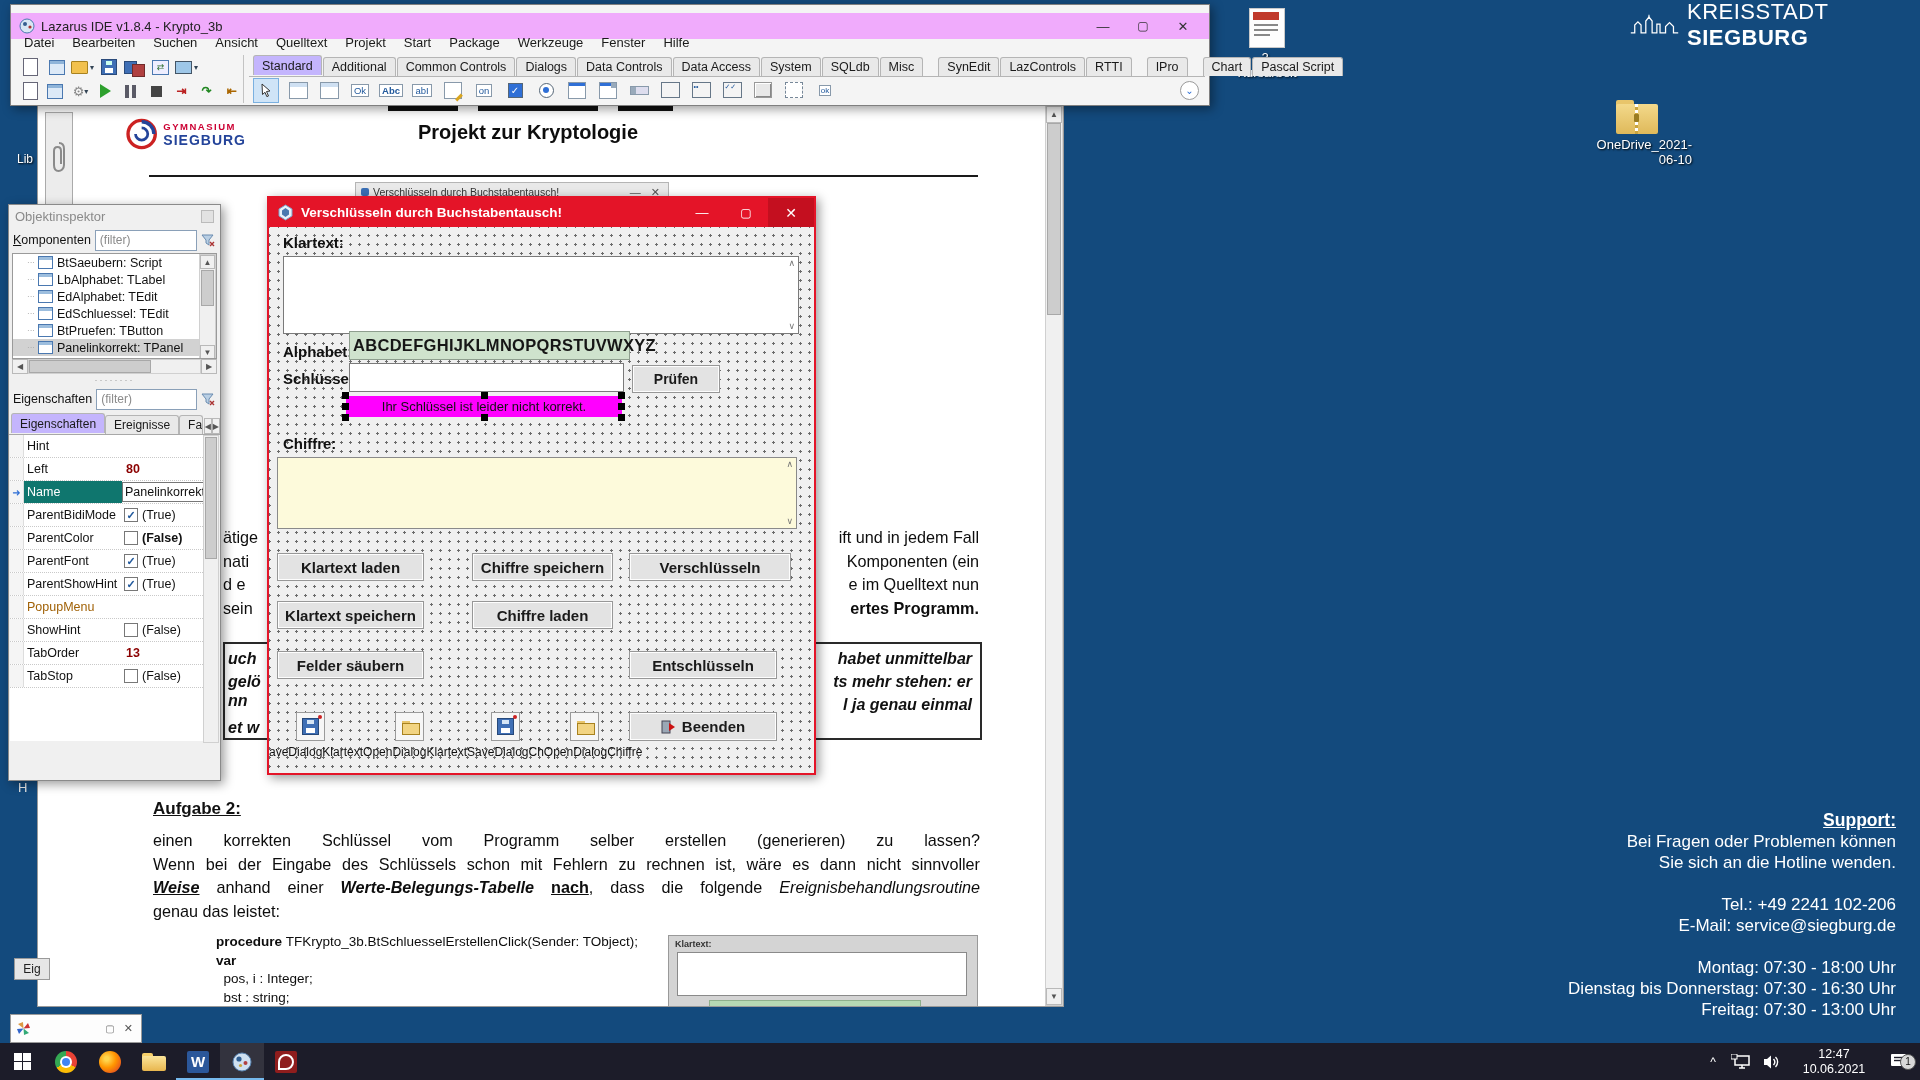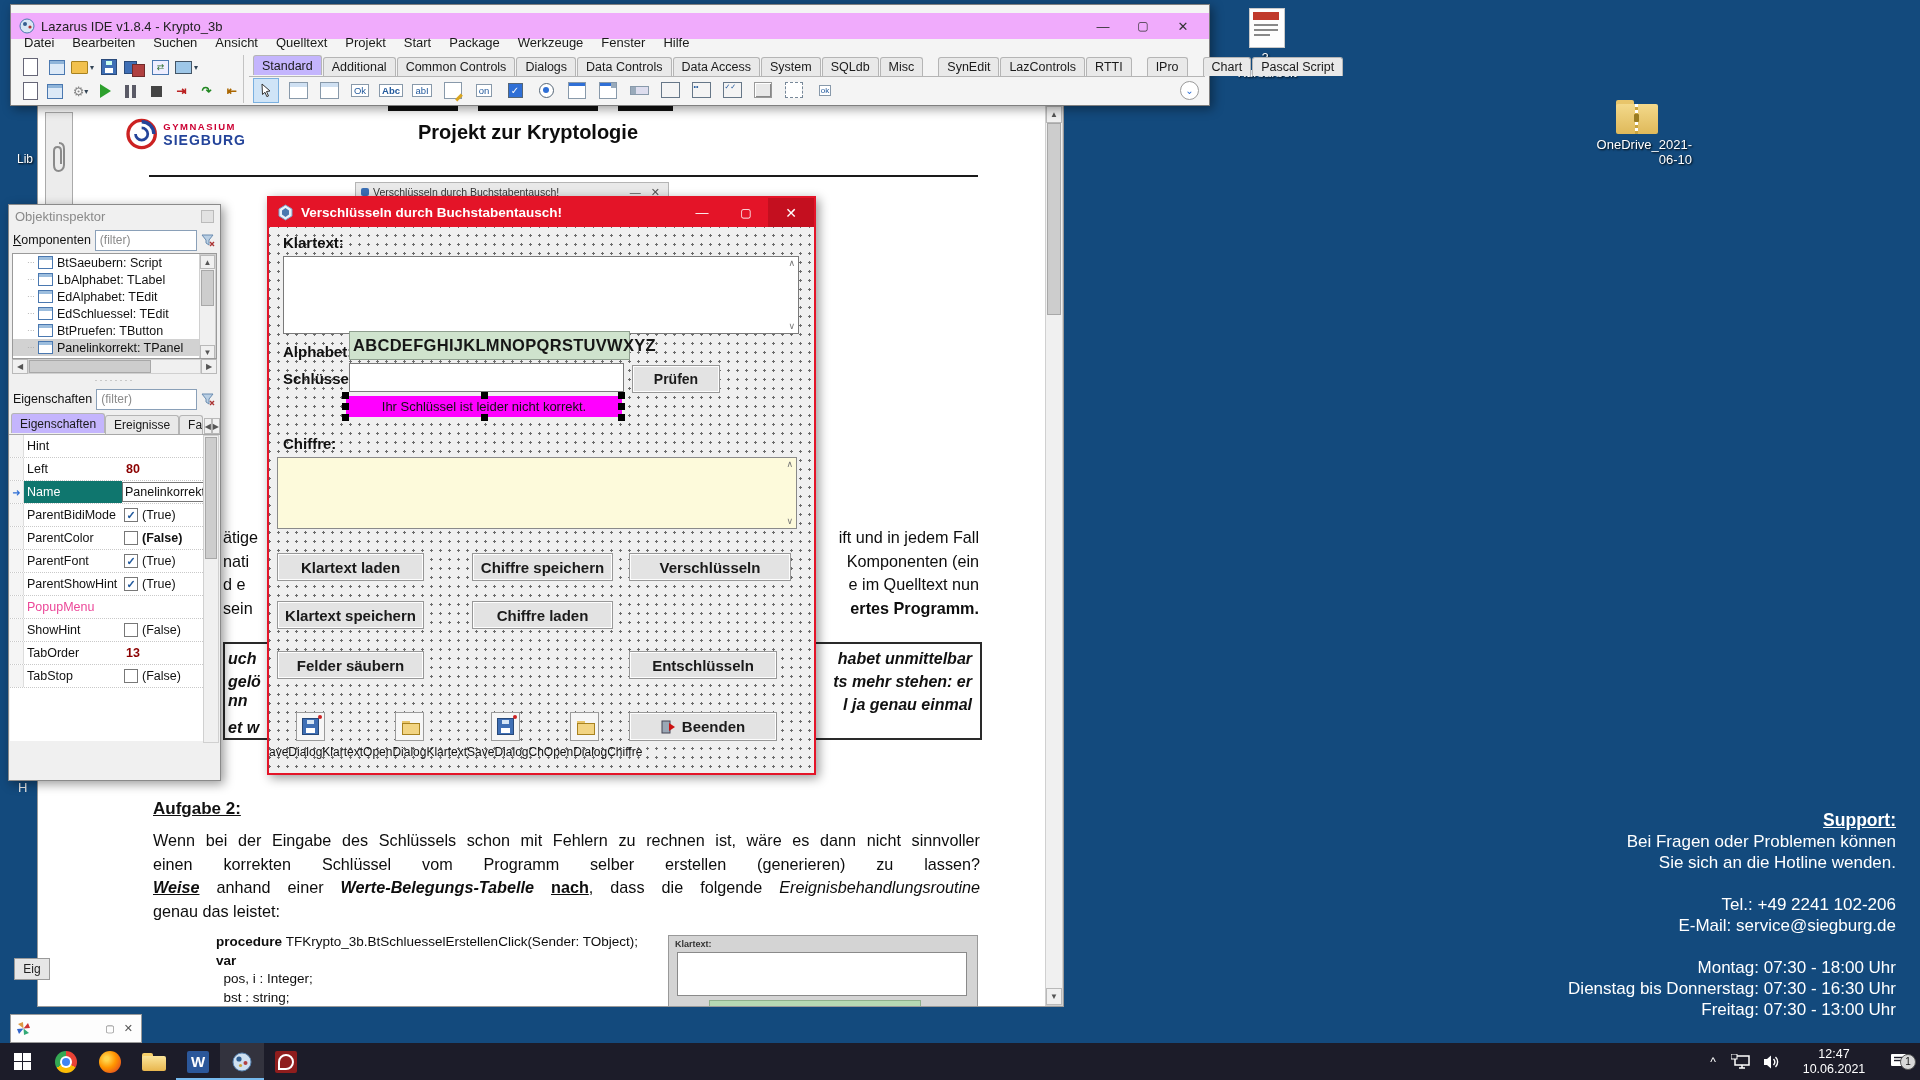--- a/index.html
+++ b/index.html
@@ -45,20 +45,30 @@
   
   .tbar-ico{width:44px;height:37px;display:flex;align-items:center;justify-content:center;position:relative;}
   .tray-ico{display:flex;align-items:center;justify-content:center;color:#fff;}
   .supp{font-size:17px;color:#fff;line-height:21px;text-align:right;white-space:nowrap;}
 </style>
 </head>
 <body>
 
 <div id="root" class="nosel">
 
+  <div class="abs" style="left:1630px;top:8px;width:270px;height:34px;display:flex;align-items:center;justify-content:flex-end;gap:8px;">
+    <svg width="62" height="28" viewBox="0 0 62 28">
+      <polyline points="1,24 6,24 6,14 10,10 14,14 14,24 20,24 20,9 24,4 28,9 28,24 34,24 34,13 38,13 38,24 45,24 45,16 50,11 55,16 55,24 61,24" fill="none" stroke="#fff" stroke-width="1.6"></polyline>
+      <line x1="24" y1="4" x2="24" y2="1" stroke="#fff" stroke-width="1.4"></line>
+    </svg>
+    <div style="font-size:22px;color:#fff;letter-spacing:.5px;">
+      <span style="font-weight:300;">KREISSTADT</span>
+      <span style="font-weight:800;">SIEGBURG</span>
+    </div>
+  </div>
 
   <div class="abs" style="left:1232px;top:8px;width:70px;text-align:center;">
     <div style="margin:0 auto;width:34px;height:38px;background:#fdfdfd;border:1px solid #c9c9c9;position:relative;">
       <div style="position:absolute;left:3px;top:3px;width:26px;height:8px;background:#c0392b;"></div>
       <div style="position:absolute;left:4px;top:15px;width:24px;height:2px;background:#888;"></div>
       <div style="position:absolute;left:4px;top:20px;width:24px;height:2px;background:#888;"></div>
       <div style="position:absolute;left:4px;top:25px;width:16px;height:2px;background:#888;"></div>
     </div>
     <div style="font-size:13px;color:#fff;text-shadow:1px 1px 2px #000;margin-top:2px;">2. Kursarbeit</div>
   </div>
@@ -131,22 +141,22 @@
       <div id="box-right-frags">
           <div class="boxtext" style="position: absolute; right: 8px; top: 6px;">habet unmittelbar</div>
           <div class="boxtext" style="position: absolute; right: 8px; top: 29px;">ts mehr stehen: er</div>
           <div class="boxtext" style="position: absolute; right: 8px; top: 52px;">l ja genau einmal</div>
           <div class="boxtext" style="position: absolute; right: 8px; top: 75px;"></div>
         </div>
     </div>
 
     <div class="abs" style="left:115px;top:694px;font-size:17px;font-weight:700;text-decoration:underline;">Aufgabe 2:</div>
     <div class="abs" style="left:115px;top:724px;width:827px;font-size:16.2px;line-height:23.5px;color:#0d0d0d;">
+      <div style="text-align:justify;text-align-last:justify;">einen korrekten Schlüssel vom Programm selber erstellen (generieren) zu lassen?</div>
       <div style="text-align:justify;text-align-last:justify;">Wenn bei der Eingabe des Schlüssels schon mit Fehlern zu rechnen ist, wäre es dann nicht sinnvoller</div>
-      <div style="text-align:justify;text-align-last:justify;">einen korrekten Schlüssel vom Programm selber erstellen (generieren) zu lassen?</div>
       <div id="a2line3" style="text-align:justify;text-align-last:justify;"><span style="font-weight: 700; font-style: italic; text-decoration: underline;">Weise</span><span> anhand einer </span><span style="font-weight: 700; font-style: italic;">Werte-Belegungs-Tabelle</span><span> </span><span style="font-weight: 700; text-decoration: underline;">nach</span><span>, dass die folgende </span><span style="font-style: italic;">Ereignisbehandlungsroutine</span></div>
       <div>genau das leistet:</div>
     </div>
 
     <div id="codeblock" class="abs" style="left:178px;top:828px;font-size:13.5px;line-height:18.5px;color:#0d0d0d;white-space:pre;"><div><span style="font-weight: 700;">procedure </span><span>TFKrypto_3b.BtSchluesselErstellenClick(Sender: TObject);</span></div><div><span style="font-weight: 700;">var</span></div><div><span>  pos, i : Integer;</span></div><div><span>  bst : string;</span></div></div>
 
     <div class="abs" style="left:630px;top:830px;width:308px;height:70px;background:#d4d4d4;border:1px solid #999;overflow:hidden;">
       <div style="position:absolute;left:6px;top:3px;font-size:9px;font-weight:700;color:#333;">Klartext:</div>
       <div style="position:absolute;left:8px;top:16px;width:288px;height:42px;background:#fff;border:1px solid #8a8a8a;"></div>
       <div style="position:absolute;left:40px;top:64px;width:210px;height:6px;background:#b7d9b4;border:1px solid #8fb08c;"></div>
@@ -491,21 +501,21 @@
           <div class="oi-row">
             <div style="width: 13px; height: 100%; background: rgb(245, 245, 245); border-right: 1px solid rgb(221, 221, 221); display: flex; align-items: center; justify-content: center; flex: 0 0 auto;"></div>
             <div class="oi-name">ParentShowHint</div>
             <div class="oi-val">
               <span class="chk">✓</span>
               <span>(True)</span>
             </div>
           </div>
           <div class="oi-row">
             <div style="width: 13px; height: 100%; background: rgb(245, 245, 245); border-right: 1px solid rgb(221, 221, 221); display: flex; align-items: center; justify-content: center; flex: 0 0 auto;"></div>
-            <div class="oi-name" style="color: #ec4899;">PopupMenu</div>
+            <div class="oi-name" style="color: #a16207;">PopupMenu</div>
             <div class="oi-val">
               <span style="padding-left:4px;"></span>
             </div>
           </div>
           <div class="oi-row">
             <div style="width: 13px; height: 100%; background: rgb(245, 245, 245); border-right: 1px solid rgb(221, 221, 221); display: flex; align-items: center; justify-content: center; flex: 0 0 auto;"></div>
             <div class="oi-name">ShowHint</div>
             <div class="oi-val">
               <span class="chk"></span>
               <span>(False)</span>

